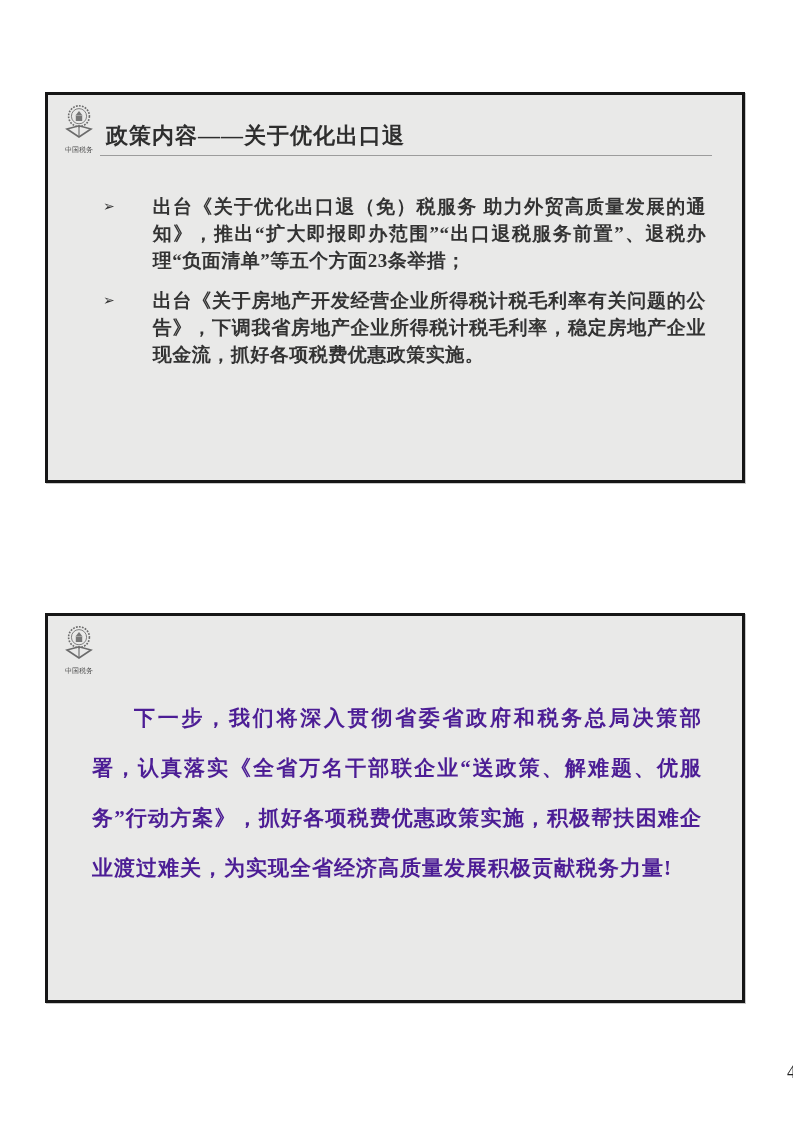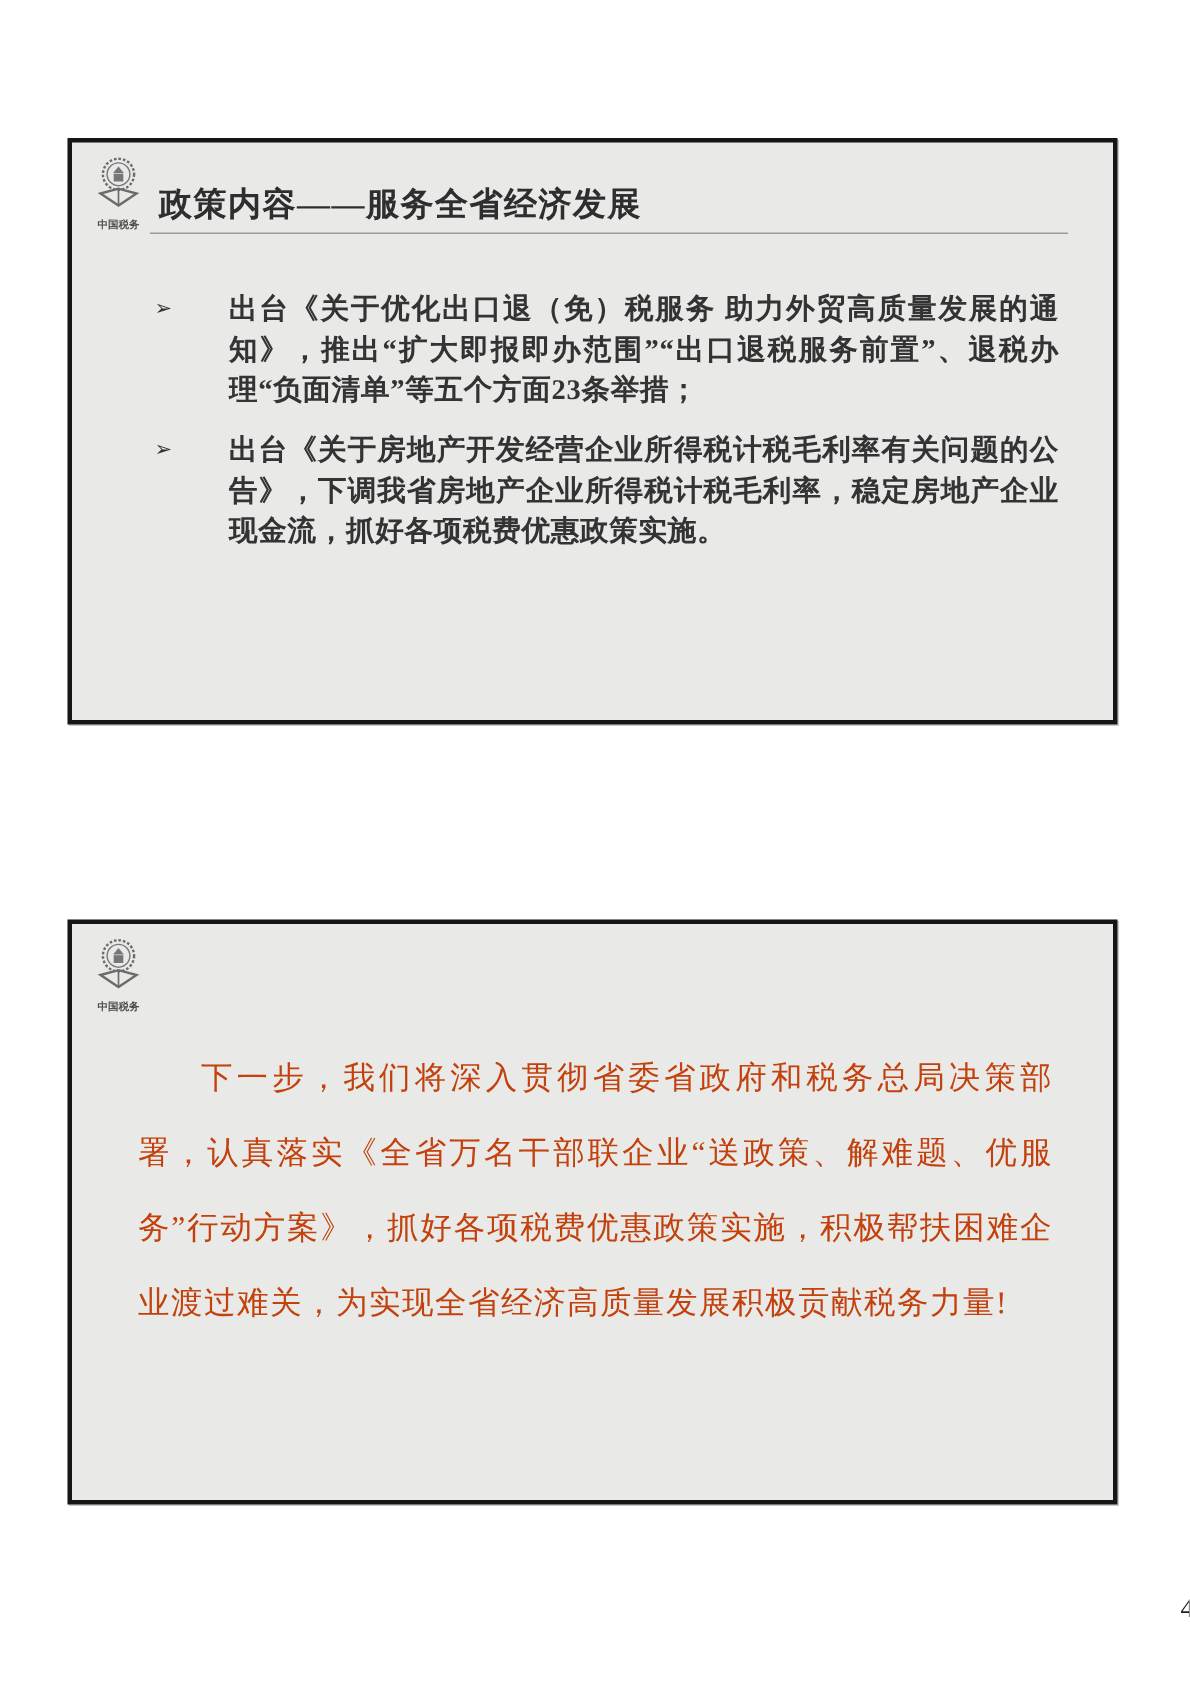--- a/index.html
+++ b/index.html
@@ -32,21 +32,21 @@
     flex-direction: column;
     align-items: center;
     flex: 0 0 auto;
   }
   .logo-caption {
     font-size: 7px;
     line-height: 1;
     color: #4f4f4f;
     white-space: nowrap;
     margin-top: 1px;
-    font-weight: bold;
+    font-weight: normal;
   }
   .slide-title {
     font-size: 22px;
     font-weight: bold;
     color: #2e2e2e;
     letter-spacing: 1px;
     margin-left: 8px;
     padding-bottom: 3px;
   }
   .title-rule {
@@ -77,22 +77,22 @@
     color: #333333;
     text-align: justify;
     letter-spacing: 0.5px;
     margin-left: 28px;
   }
 
   .slide-2 .logo { margin: 9px 0 0 12px; }
   .closing-paragraph {
     margin: 18px 40px 0 44px;
     font-size: 21px;
-    font-weight: normal;
-    color: #c2410c;
+    font-weight: bold;
+    color: #4c1d95;
     line-height: 50px;
     text-indent: 2em;
     text-align: justify;
     letter-spacing: 1px;
   }
 
   .page-number {
     position: absolute;
     top: 1062px;
     left: 12px;
@@ -113,21 +113,21 @@
         <svg width="32" height="42" viewBox="0 0 40 52">
           <circle cx="20" cy="15" r="13" fill="none" stroke="#6b6b6b" stroke-width="2" stroke-dasharray="2.2 1.6"></circle>
           <circle cx="20" cy="15" r="9.5" fill="none" stroke="#7a7a7a" stroke-width="1.2"></circle>
           <path d="M20 8.5 L24.5 14 H15.5 Z" fill="#767676"></path>
           <rect x="16" y="14.5" width="8" height="6.5" fill="#767676"></rect>
           <path d="M5 31 L20 27 L35 31 L20 41 Z" fill="none" stroke="#6b6b6b" stroke-width="2"></path>
           <line x1="20" y1="27" x2="20" y2="41" stroke="#6b6b6b" stroke-width="1.4"></line>
         </svg>
         <div class="logo-caption">中国税务</div>
       </div>
-      <h1 class="slide-title">政策内容——服务全省经济发展</h1>
+      <h1 class="slide-title">政策内容——关于优化出口退</h1>
     </div>
     <hr class="title-rule">
 
     <ul class="bullets">
       <li class="bullet">
         <span class="bullet-marker">➢</span>
         <span class="bullet-text">出台《关于优化出口退（免）税服务 助力外贸高质量发展的通知》，推出“扩大即报即办范围”“出口退税服务前置”、退税办理“负面清单”等五个方面23条举措；</span>
       </li>
       <li class="bullet">
         <span class="bullet-marker">➢</span>

